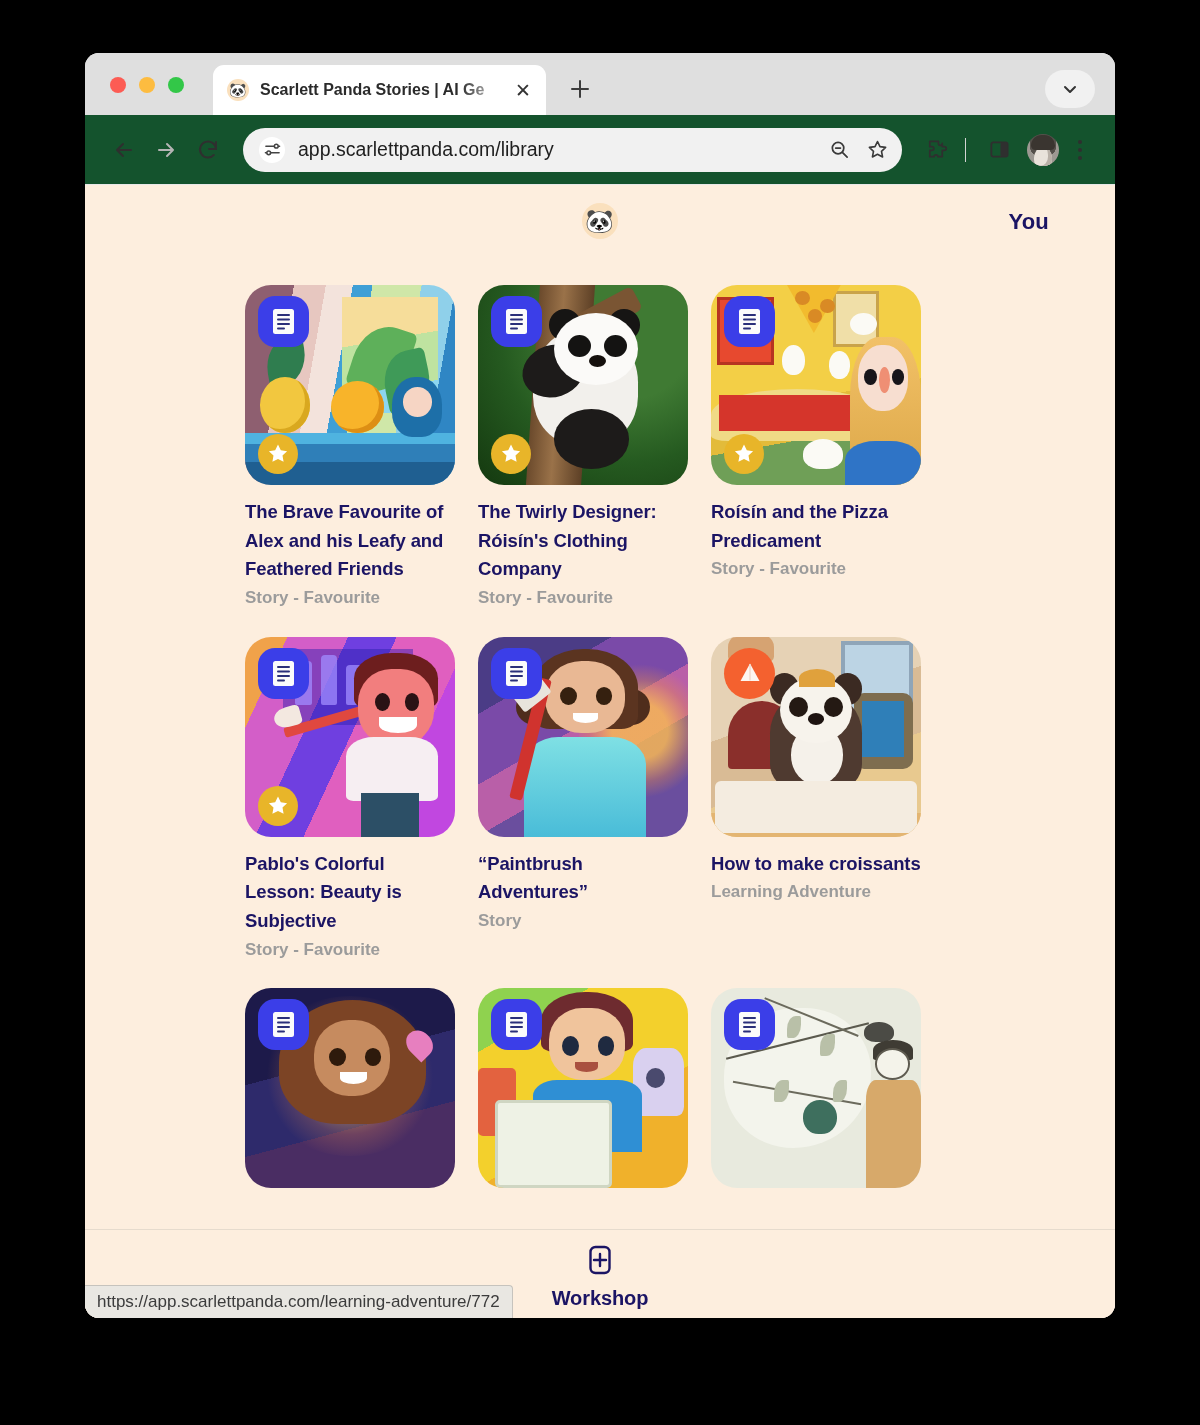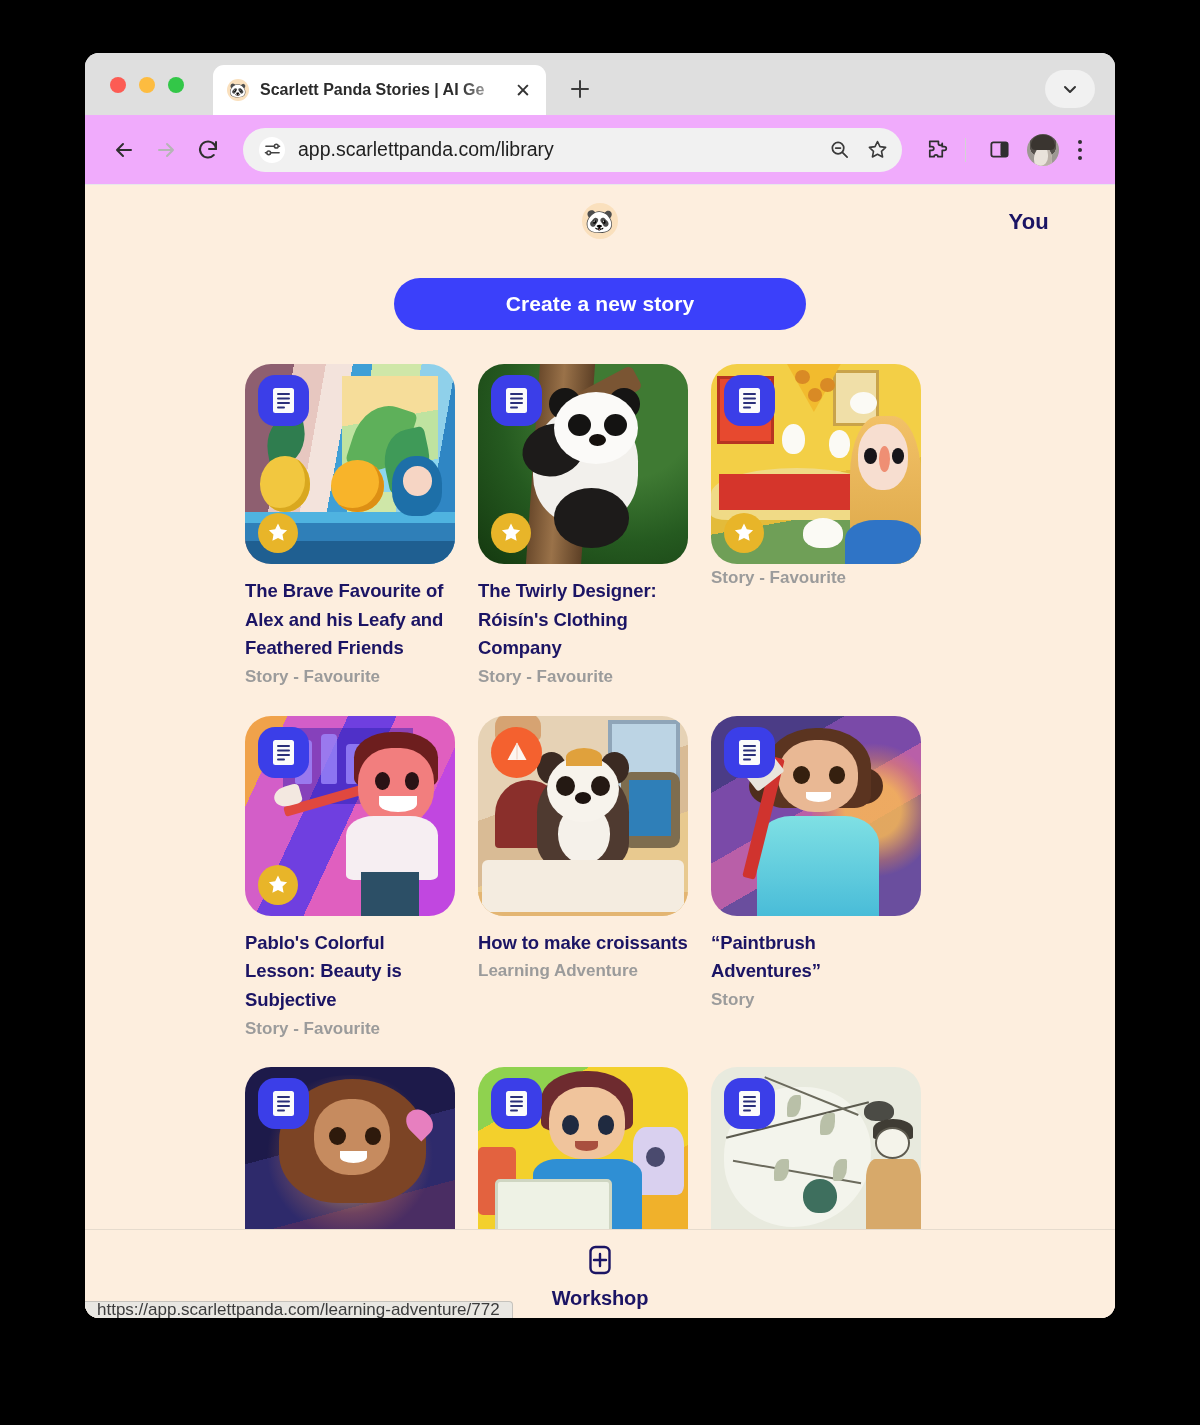--- a/index.html
+++ b/index.html
@@ -107,21 +107,21 @@
     width: 50px; height: 38px;
     background: #f1f1f1;
     border-radius: 19px;
     display: flex; align-items: center; justify-content: center;
   }
 
   
   .toolbar {
     position: relative;
     height: 70px;
-    background: #f0abfc;
+    background: #14532d;
     display: flex;
     align-items: center;
     padding: 0 18px;
     border-bottom: 1px solid #e8e8e8;
   }
   .nav-btn {
     width: 42px; height: 42px;
     display: flex; align-items: center; justify-content: center;
     flex: 0 0 auto;
     color: #2f2f2f;
@@ -358,21 +358,21 @@
     letter-spacing: -0.1px;
   }
   .nav-item.active .nav-label { color: #4b4ef5; }
 
   
   .status-bubble {
     position: absolute;
     left: 0;
     bottom: 0;
     max-width: 470px;
-    height: 17px;
+    height: 33px;
     background: #e9e7e2;
     border: 1px solid #c6c3bd;
     border-left: none;
     border-bottom: none;
     border-radius: 0 4px 0 0;
     display: flex;
     align-items: center;
     padding: 0 12px;
     font-size: 17px;
     color: #3c3c3c;
@@ -627,23 +627,20 @@
     <div class="viewport">
 
       <div class="page-top">
 
         <div class="app-header">
           <div class="brand-logo">🐼</div>
           <div class="you-link">You</div>
         </div>
 
 
-        <div class="cta-wrap">
-          <button class="cta-btn">Create a new story</button>
-        </div>
 
         <div class="grid">
 
           <div class="card">
             <div class="thumb">
               <div class="scene sc-birds">
                 <div class="sky"></div>
                   <div class="leaf1"></div>
                   <div class="leaf2"></div>
                 <div class="sill"></div>
@@ -742,20 +739,21 @@
                     <rect x="7" y="20.5" width="8" height="2" rx="1"></rect>
                   </g>
                 </svg>
               </div>
               <div class="badge-star">
                 <svg width="22" height="22" viewBox="0 0 22 22" fill="#ffffff">
                   <path d="M11 1.6l2.8 5.7 6.3.9-4.6 4.4 1.1 6.2L11 15.9l-5.6 2.9 1.1-6.2-4.6-4.4 6.3-.9z"></path>
                 </svg>
               </div>
             </div>
+            <div class="card-title">Roísín and the Pizza Predicament</div>
             <div class="card-sub">Story - Favourite</div>
           </div>
 
           <div class="card">
             <div class="thumb">
               <div class="scene sc-pablo">
                 <div class="shelf"></div>
                   <div class="bot1"></div>
                   <div class="bot2"></div>
                   <div class="bot3"></div>
@@ -781,20 +779,52 @@
                 </svg>
               </div>
               <div class="badge-star">
                 <svg width="22" height="22" viewBox="0 0 22 22" fill="#ffffff">
                   <path d="M11 1.6l2.8 5.7 6.3.9-4.6 4.4 1.1 6.2L11 15.9l-5.6 2.9 1.1-6.2-4.6-4.4 6.3-.9z"></path>
                 </svg>
               </div>
             </div>
             <div class="card-title">Pablo's Colorful Lesson: Beauty is Subjective</div>
             <div class="card-sub">Story - Favourite</div>
+          </div>
+
+          <div class="card">
+            <div class="thumb">
+              <div class="scene sc-brush">
+                <div class="glow"></div>
+                <div class="bun1"></div>
+                  <div class="bun2"></div>
+                  <div class="hair"></div>
+                <div class="face"></div>
+                  <div class="eA"></div>
+                  <div class="eB"></div>
+                  <div class="mouth"></div>
+                <div class="shirt"></div>
+                <div class="handle"></div>
+                  <div class="ferrule"></div>
+                  <div class="bristle"></div>
+              </div>
+              <div class="badge-doc">
+                <svg width="27" height="29" viewBox="0 0 27 29">
+                  <rect x="3" y="2" width="21" height="25" rx="2.5" fill="#fbfbfb"></rect>
+                  <g fill="#2a2f7a">
+                    <rect x="7" y="7" width="13" height="2" rx="1"></rect>
+                    <rect x="7" y="11.5" width="13" height="2" rx="1"></rect>
+                    <rect x="7" y="16" width="13" height="2" rx="1"></rect>
+                    <rect x="7" y="20.5" width="8" height="2" rx="1"></rect>
+                  </g>
+                </svg>
+              </div>
+            </div>
+            <div class="card-title">“Paintbrush Adventures”</div>
+            <div class="card-sub">Story</div>
           </div>
 
           <div class="card">
             <div class="thumb">
               <div class="scene sc-crois">
                 <div class="window"></div>
                   <div class="lamp"></div>
                   <div class="chair"></div>
                 <div class="chair2"></div>
                   <div class="canvas"></div>
@@ -816,52 +846,20 @@
                   <path d="M14 5v16.5" stroke="#f0d9cb" stroke-width="1.4"></path>
                 </svg>
               </div>
             </div>
             <div class="card-title">How to make croissants</div>
             <div class="card-sub">Learning Adventure</div>
           </div>
 
           <div class="card">
             <div class="thumb">
-              <div class="scene sc-brush">
-                <div class="glow"></div>
-                <div class="bun1"></div>
-                  <div class="bun2"></div>
-                  <div class="hair"></div>
-                <div class="face"></div>
-                  <div class="eA"></div>
-                  <div class="eB"></div>
-                  <div class="mouth"></div>
-                <div class="shirt"></div>
-                <div class="handle"></div>
-                  <div class="ferrule"></div>
-                  <div class="bristle"></div>
-              </div>
-              <div class="badge-doc">
-                <svg width="27" height="29" viewBox="0 0 27 29">
-                  <rect x="3" y="2" width="21" height="25" rx="2.5" fill="#fbfbfb"></rect>
-                  <g fill="#2a2f7a">
-                    <rect x="7" y="7" width="13" height="2" rx="1"></rect>
-                    <rect x="7" y="11.5" width="13" height="2" rx="1"></rect>
-                    <rect x="7" y="16" width="13" height="2" rx="1"></rect>
-                    <rect x="7" y="20.5" width="8" height="2" rx="1"></rect>
-                  </g>
-                </svg>
-              </div>
-            </div>
-            <div class="card-title">“Paintbrush Adventures”</div>
-            <div class="card-sub">Story</div>
-          </div>
-
-          <div class="card">
-            <div class="thumb">
               <div class="scene sc-read">
                 <div class="glow"></div>
                   <div class="hair"></div>
                   <div class="face"></div>
                 <div class="eA"></div>
                   <div class="eB"></div>
                   <div class="smile"></div>
 
                 <div class="heart"></div>
               </div>

